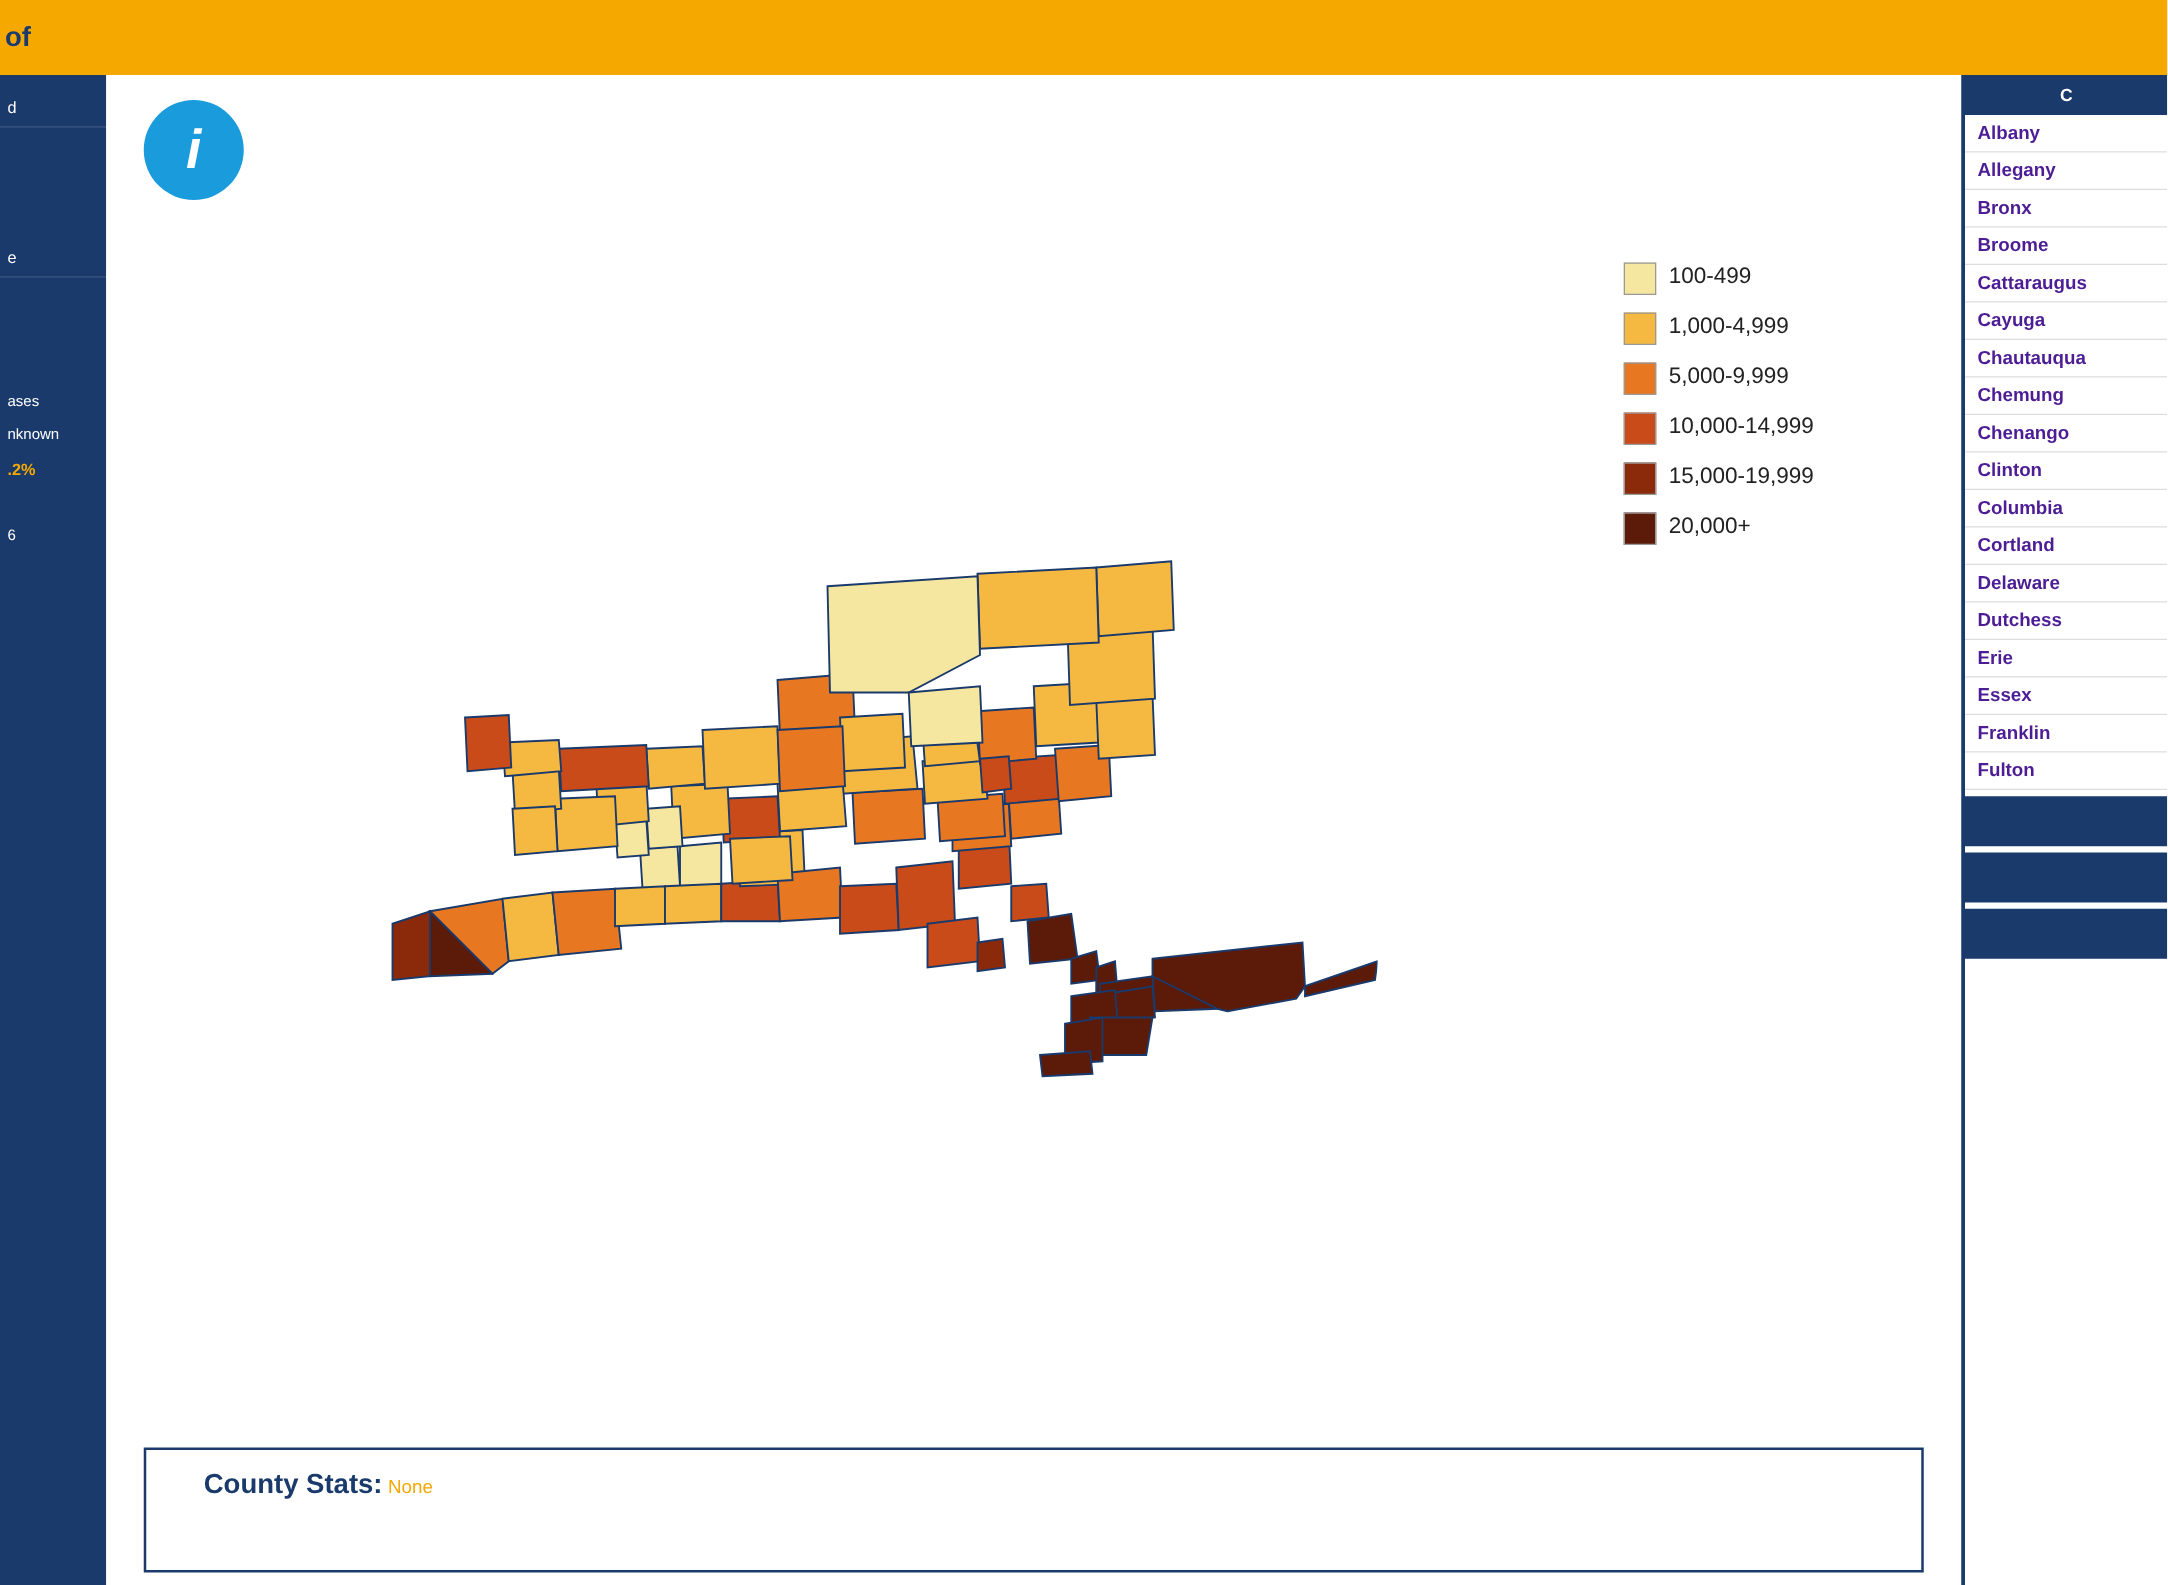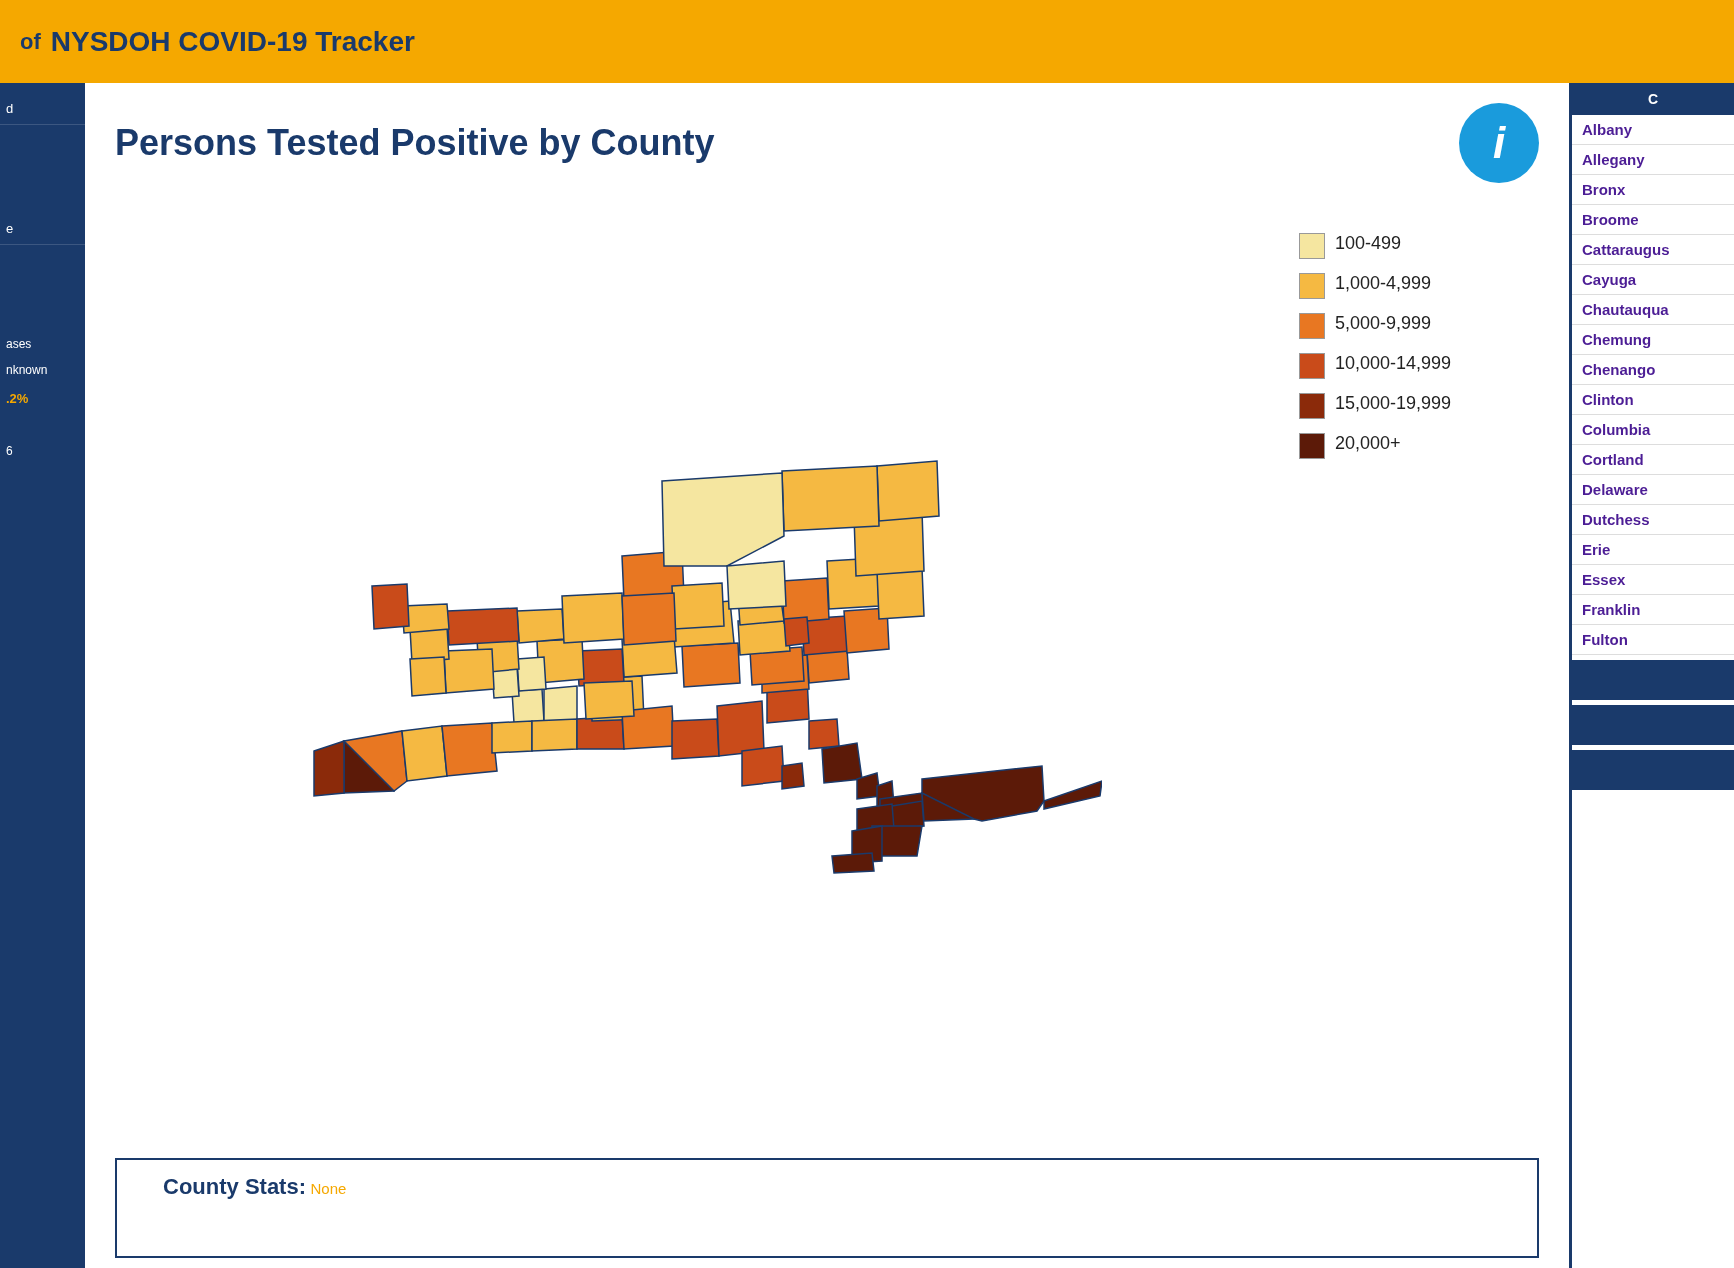--- a/index.html
+++ b/index.html
@@ -9,24 +9,24 @@
       overflow: hidden;
       font-family: Arial, sans-serif;
       background: #fff;
       display: flex;
       flex-direction: column;
     }
 
     
     #header {
       background: #F5A800;
-      height: 83px;
+      height: 60px;
       display: flex;
       align-items: center;
-      padding: 0 20px;
+      padding: 0 4px;
       flex-shrink: 0;
     }
     #header .of-text {
       color: #1a3a6b;
       font-size: 22px;
       font-weight: bold;
       margin-right: 10px;
     }
     #header .title {
       color: #1a3a6b;
@@ -191,41 +191,39 @@
       color: white;
       font-size: 12px;
       padding: 4px 6px;
     }
   </style>
 </head>
 <body>
 
 <div id="header">
   <span class="of-text">of</span>
-  <span class="title">NYSDOH COVID-19 Tracker</span>
 </div>
 
 <div id="body-row">
 
   <div id="left-sidebar">
     <div class="sidebar-item">d</div>
     <div style="height:80px;"></div>
     <div class="sidebar-item">e</div>
     <div style="height:80px;"></div>
     <div class="sidebar-stats-text">ases</div>
     <div class="sidebar-stats-text">nknown</div>
     <div class="sidebar-label-partial">.2%</div>
     <div style="height:20px;"></div>
     <div class="sidebar-stats-text">6</div>
   </div>
 
   <div id="main-content">
 
     <div id="page-heading">
-      <h1>Persons Tested Positive by County</h1>
       <div class="info-icon-circle">
         <span>i</span>
       </div>
     </div>
 
     <div id="map-and-legend">
 
       <div id="map-container">
         <svg id="map-svg" viewBox="0 0 820 520" xmlns="http://www.w3.org/2000/svg">
 

